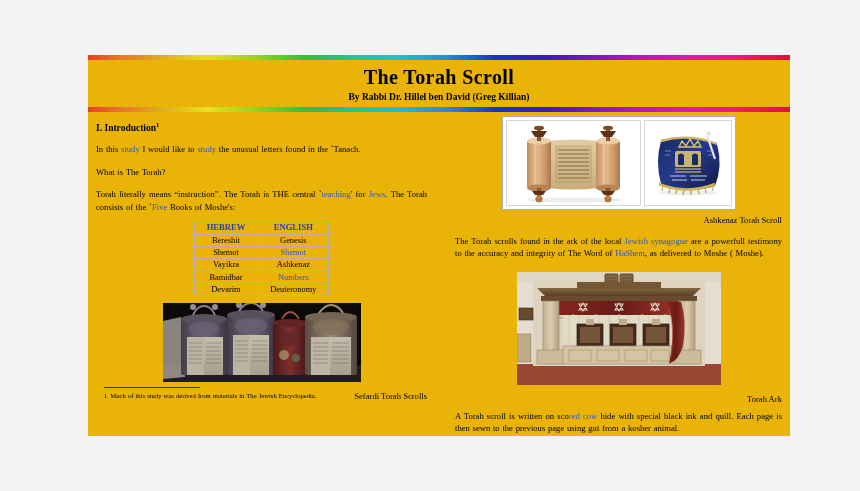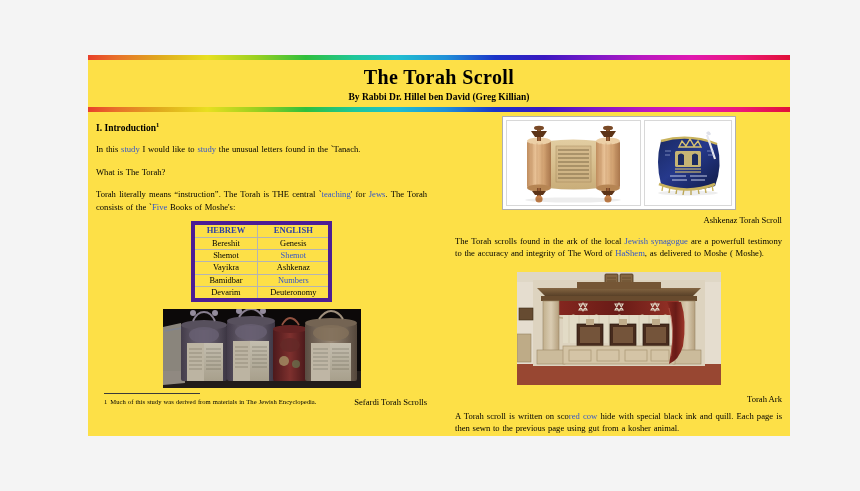--- a/index.html
+++ b/index.html
@@ -11,21 +11,21 @@
     overflow: hidden;
     font-family: "Liberation Serif", serif;
   }
 
   #page {
     position: absolute;
     left: 88px;
     top: 55px;
     width: 702px;
     height: 381px;
-    background: #fde047;
+    background: #eab308;
     box-sizing: border-box;
   }
 
   .rainbow-bar {
     height: 5px;
     width: 100%;
     background: linear-gradient(to right,
       #e8402a 0%,
       #e8702a 4%,
       #e0a81e 10%,
@@ -102,21 +102,21 @@
     color: #3355cc;
     text-decoration: none;
   }
 
   
   .tbl-wrap { margin: 2px 0 7px 0; display: flex; justify-content: center; }
   table.books {
     border-collapse: collapse;
     font-family: "Liberation Serif", serif;
     font-size: 8.4px;
-    border: 4px solid #4c1d95;
+    border: 1px solid #4c1d95;
   }
   table.books th, table.books td {
     border: 1px solid #b4b4b4;
     text-align: center;
     padding: 0px 12px;
     line-height: 1.35;
     color: #000;
   }
   table.books th {
     font-weight: bold;

